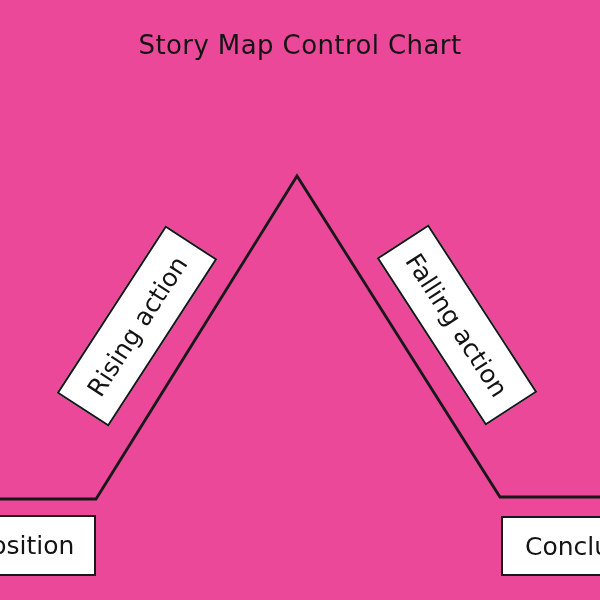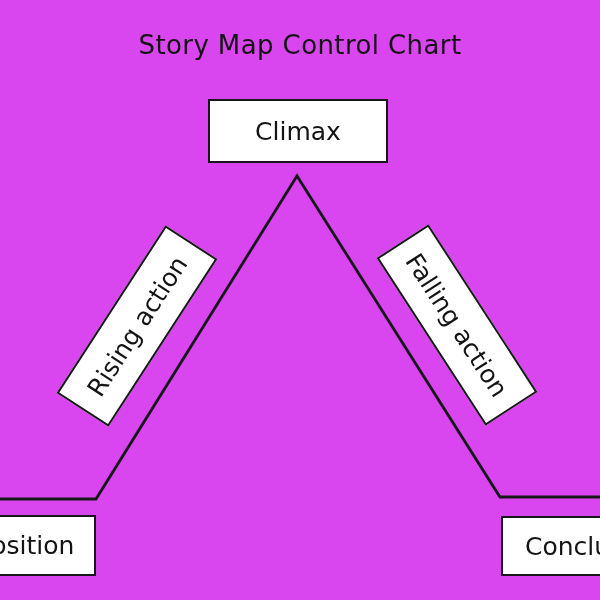--- a/index.html
+++ b/index.html
@@ -7,21 +7,21 @@
     padding: 0;
     background: #ffffff;
   }
   body {
     font-family: "Liberation Sans", sans-serif;
   }
   #canvas {
     position: relative;
     width: 600px;
     height: 600px;
-    background: #d946ef;
+    background: #ec4899;
     overflow: hidden;
   }
   #diagram-svg {
     position: absolute;
     left: 0;
     top: 0;
     width: 600px;
     height: 600px;
   }
   .chart-title {
@@ -122,23 +122,20 @@
 <body>
 
 <div id="canvas">
 
   <div class="chart-title">Story Map Control Chart</div>
 
   <svg id="diagram-svg" viewBox="0 0 600 600">
     <polyline points="0,499 96,499 297,176 500,497 600,497" fill="none" stroke="#17181a" stroke-width="2.8" stroke-linejoin="miter" stroke-linecap="butt"></polyline>
   </svg>
 
-  <div class="node-box" id="box-climax">
-    <span>Climax</span>
-  </div>
 
   <div class="node-box" id="box-exposition">
     <span>Exposition</span>
   </div>
 
   <div class="node-box" id="box-conclusion">
     <span>Conclusion</span>
   </div>
 
   <div class="rot-wrap" id="wrap-rising">

